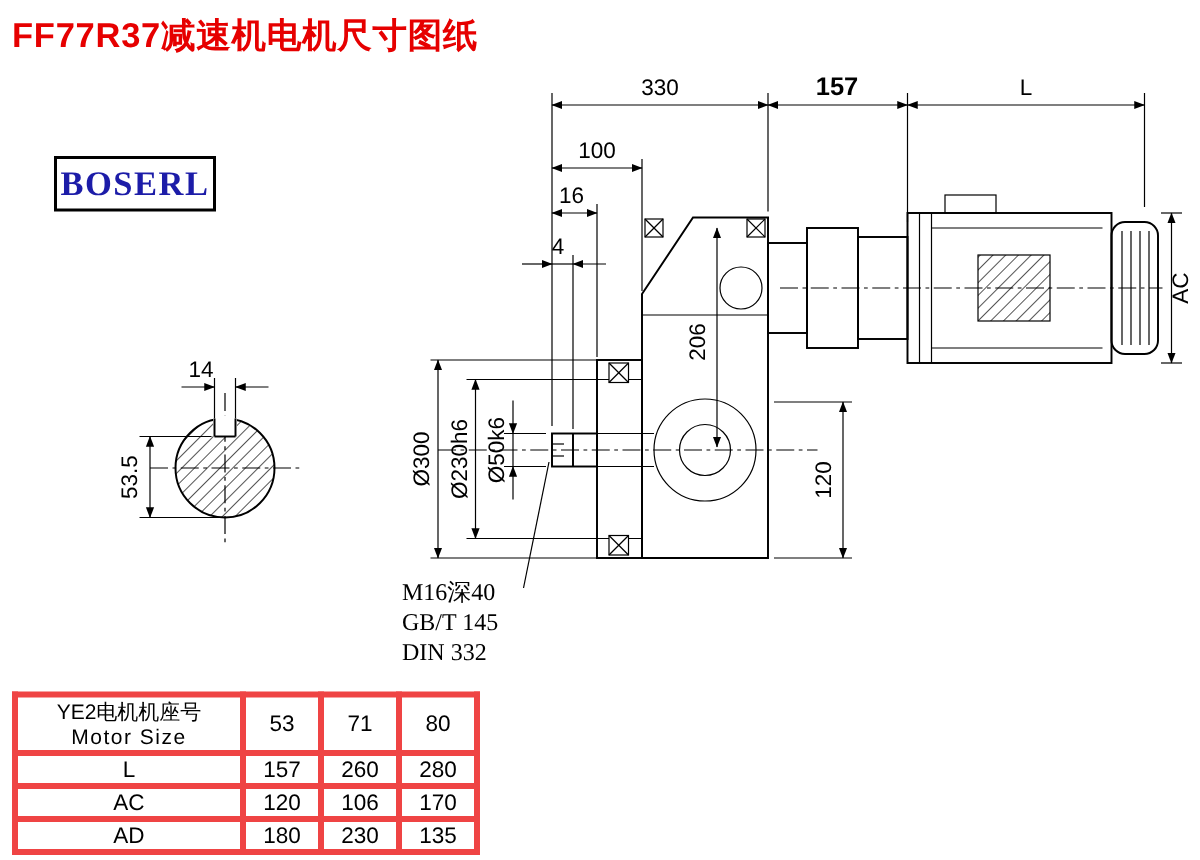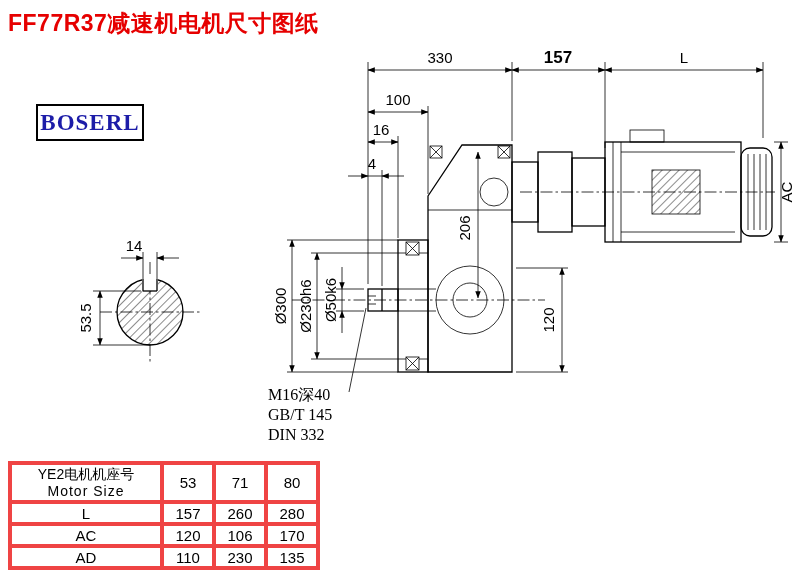--- a/index.html
+++ b/index.html
@@ -242,20 +242,20 @@
       <td>280</td>
     </tr>
     <tr>
       <td>AC</td>
       <td>120</td>
       <td>106</td>
       <td>170</td>
     </tr>
     <tr>
       <td>AD</td>
-      <td>110</td>
+      <td>180</td>
       <td>230</td>
       <td>135</td>
     </tr>
   </tbody>
     </table>
 
 </div>
 
 </body></html>

